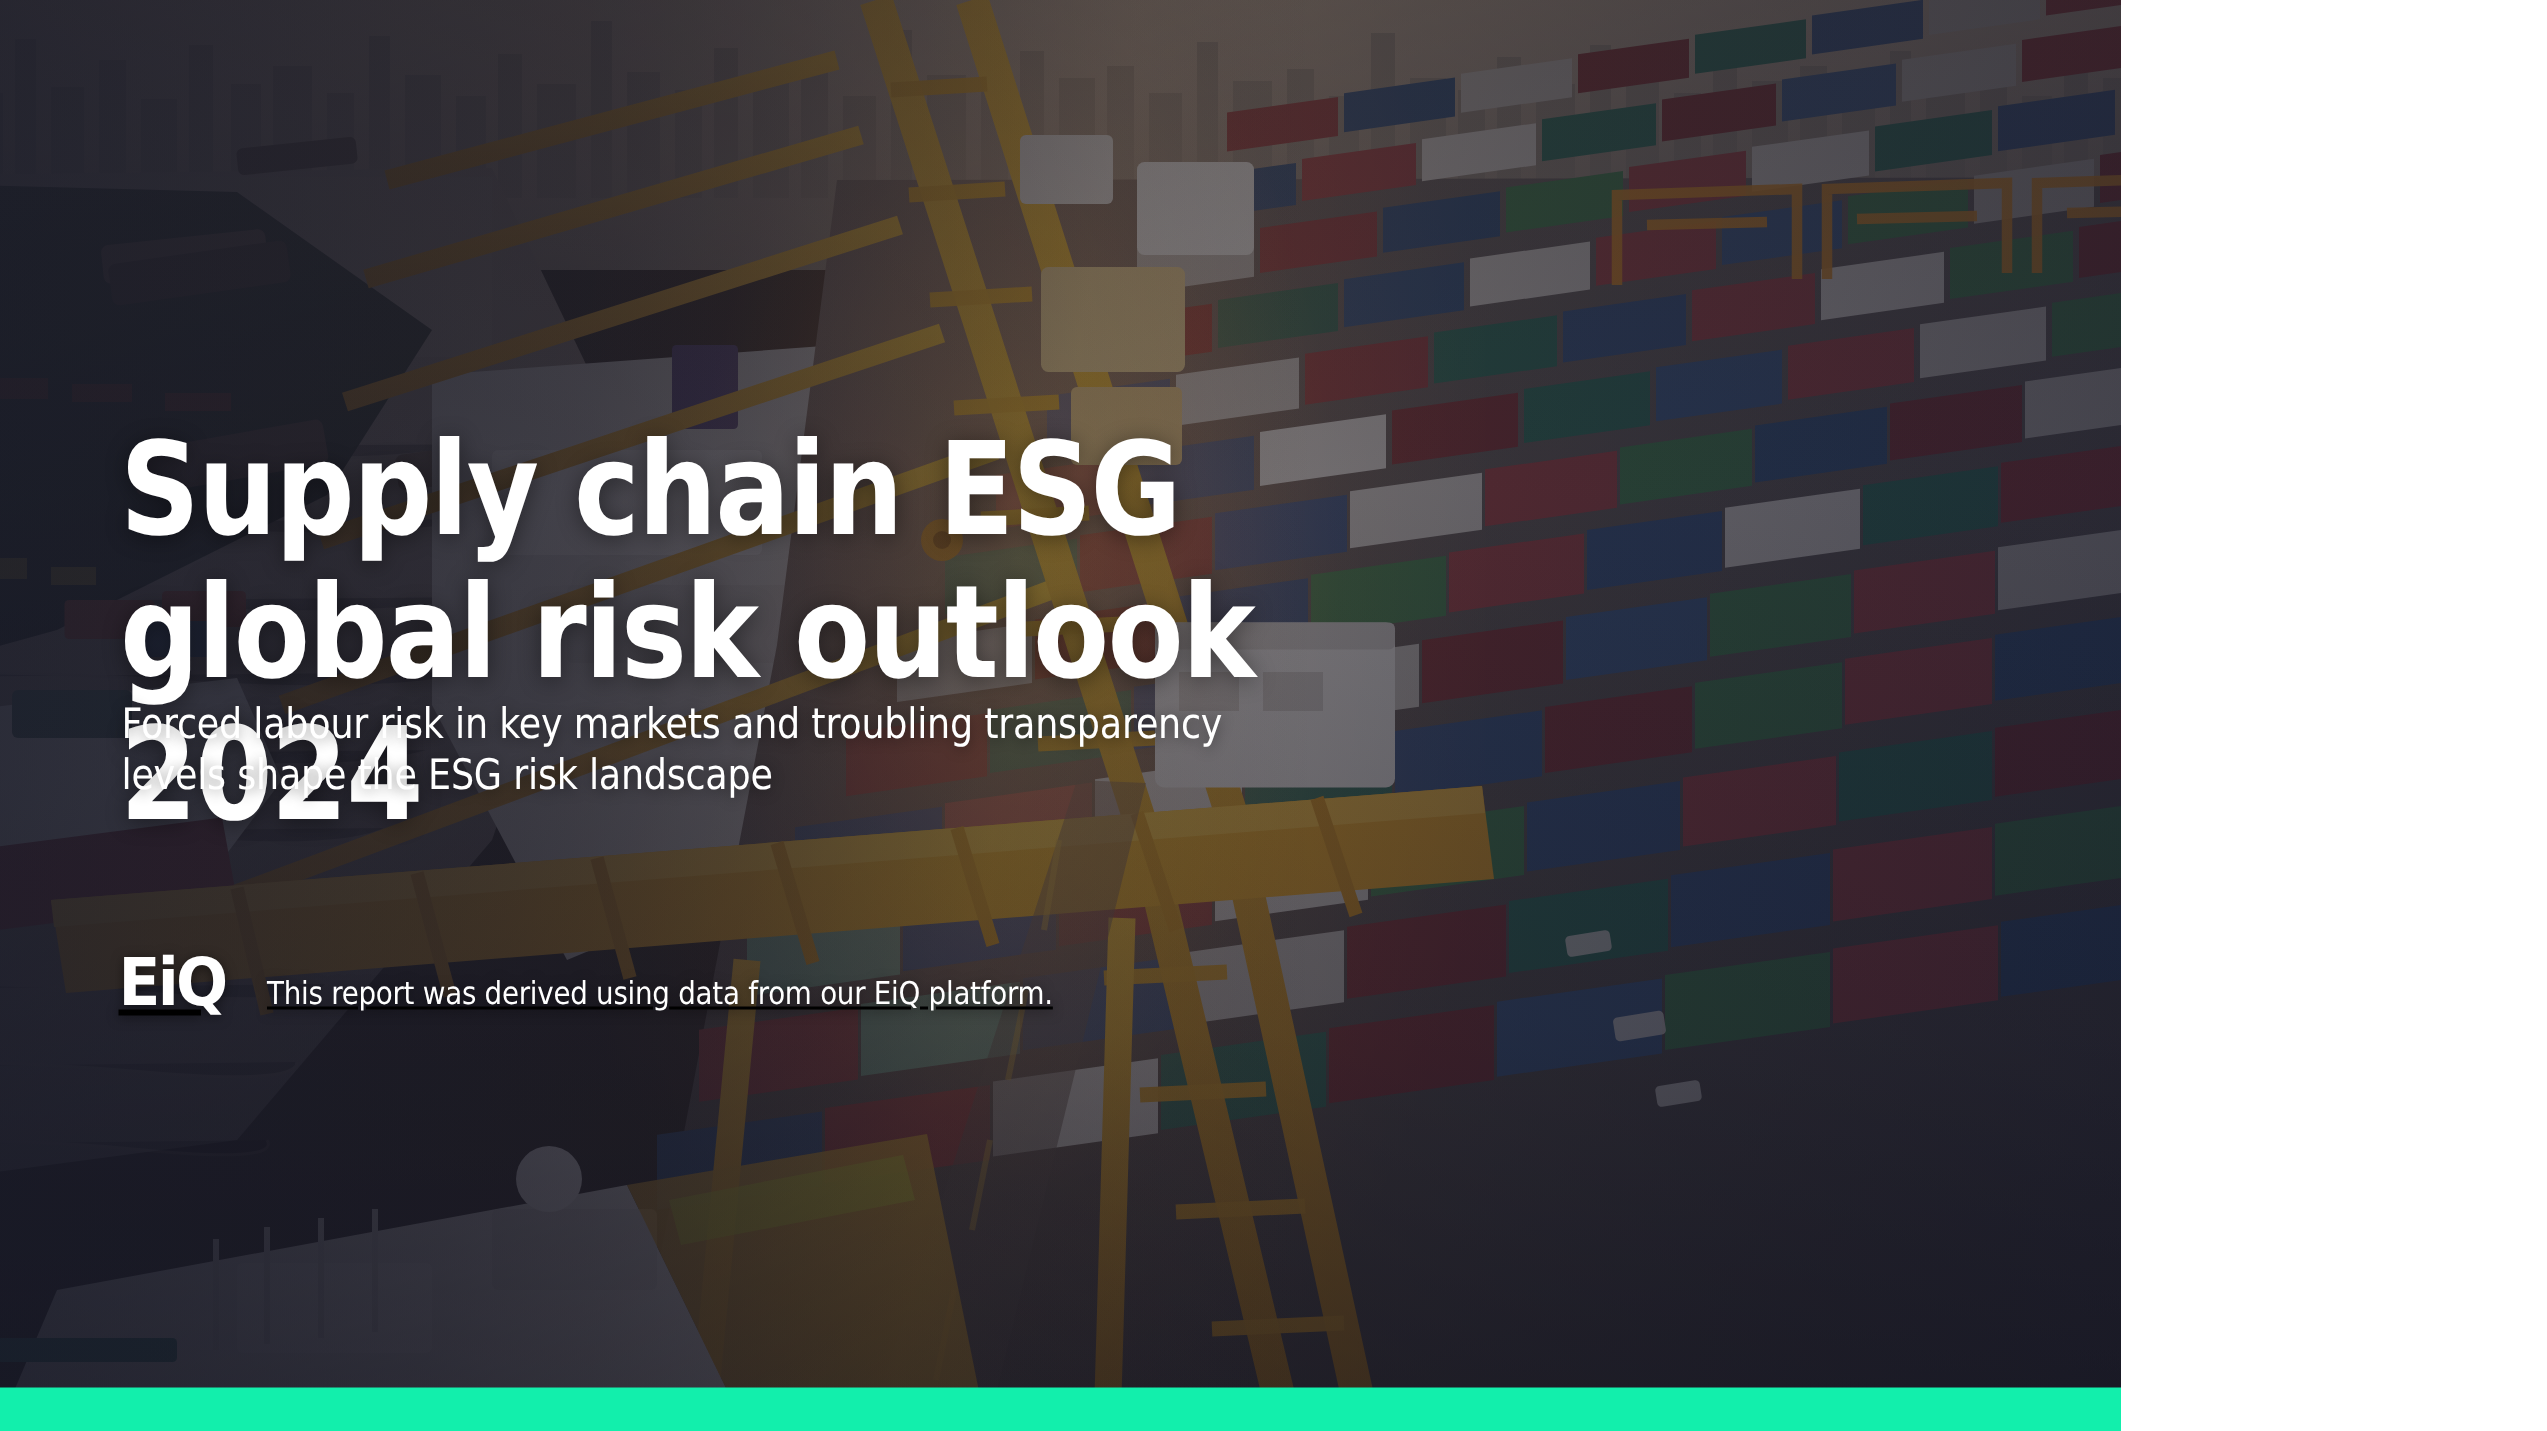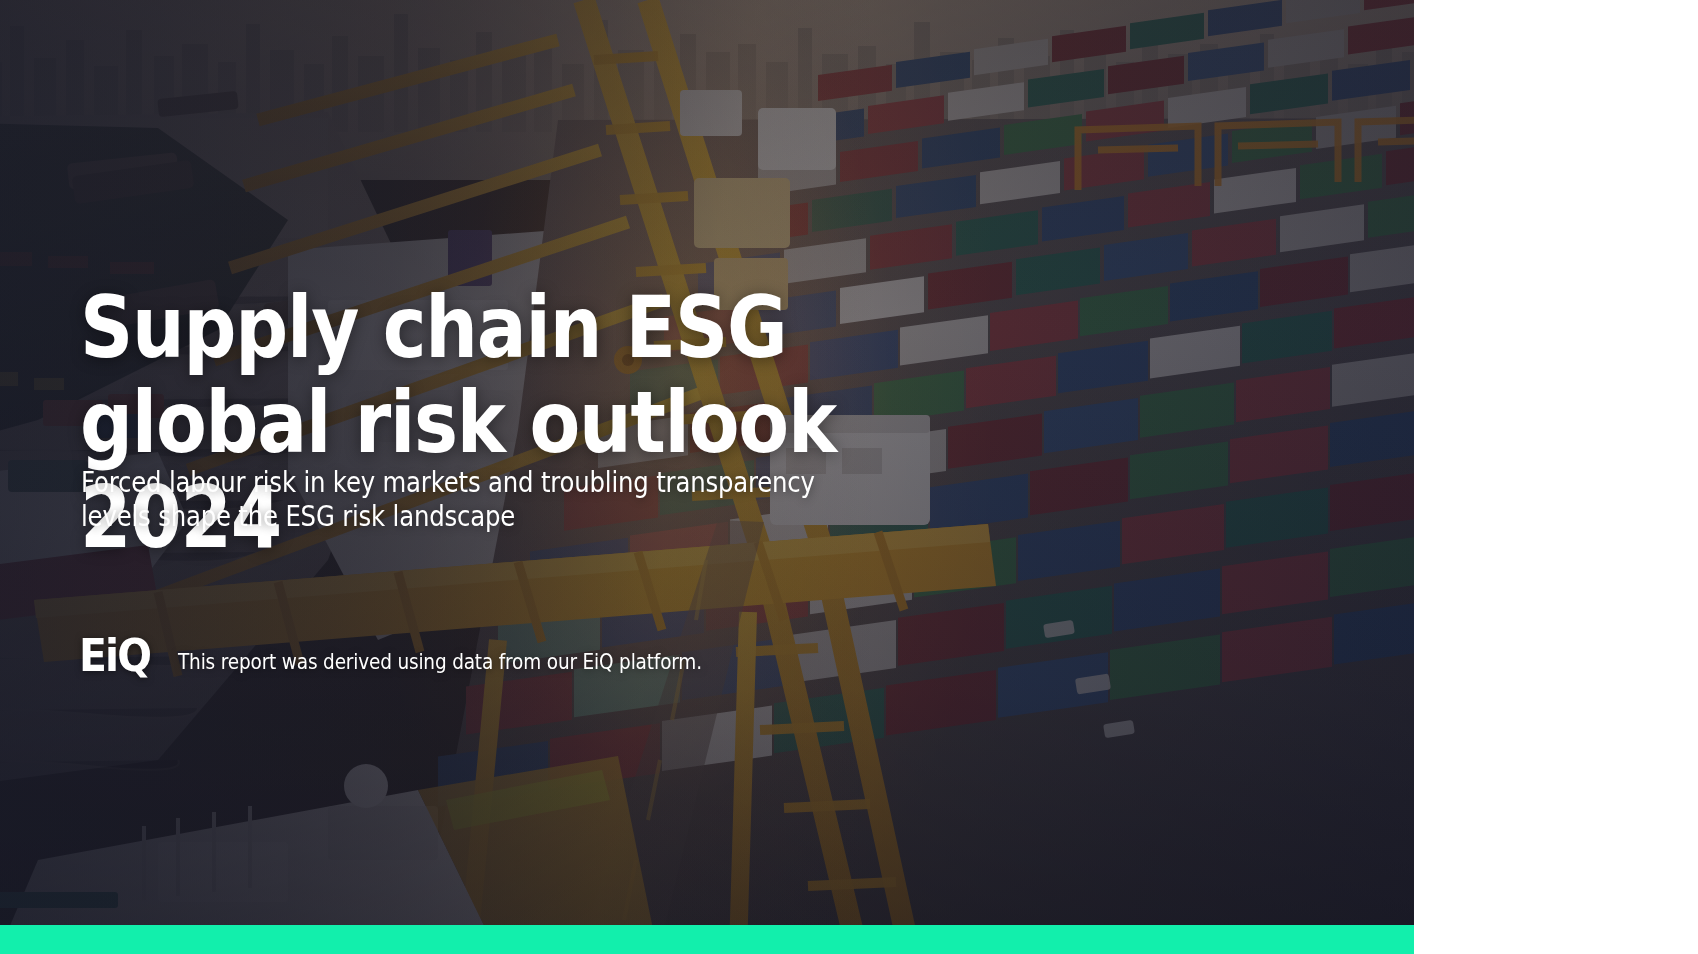--- a/index.html
+++ b/index.html
@@ -123,20 +123,21 @@
   }
 
   
   .eiq-row {
     position: absolute;
     left: 79px;
     top: 634px;
     display: flex;
     align-items: flex-end;
     gap: 22px;
+    text-decoration: underline;
   }
   .eiq-logo {
     color: #ffffff;
     font-family: "DejaVu Sans", sans-serif;
     font-weight: 700;
     font-size: 44px;
     line-height: 44px;
     letter-spacing: -2px;
     transform: scaleX(0.93);
     transform-origin: left bottom;

